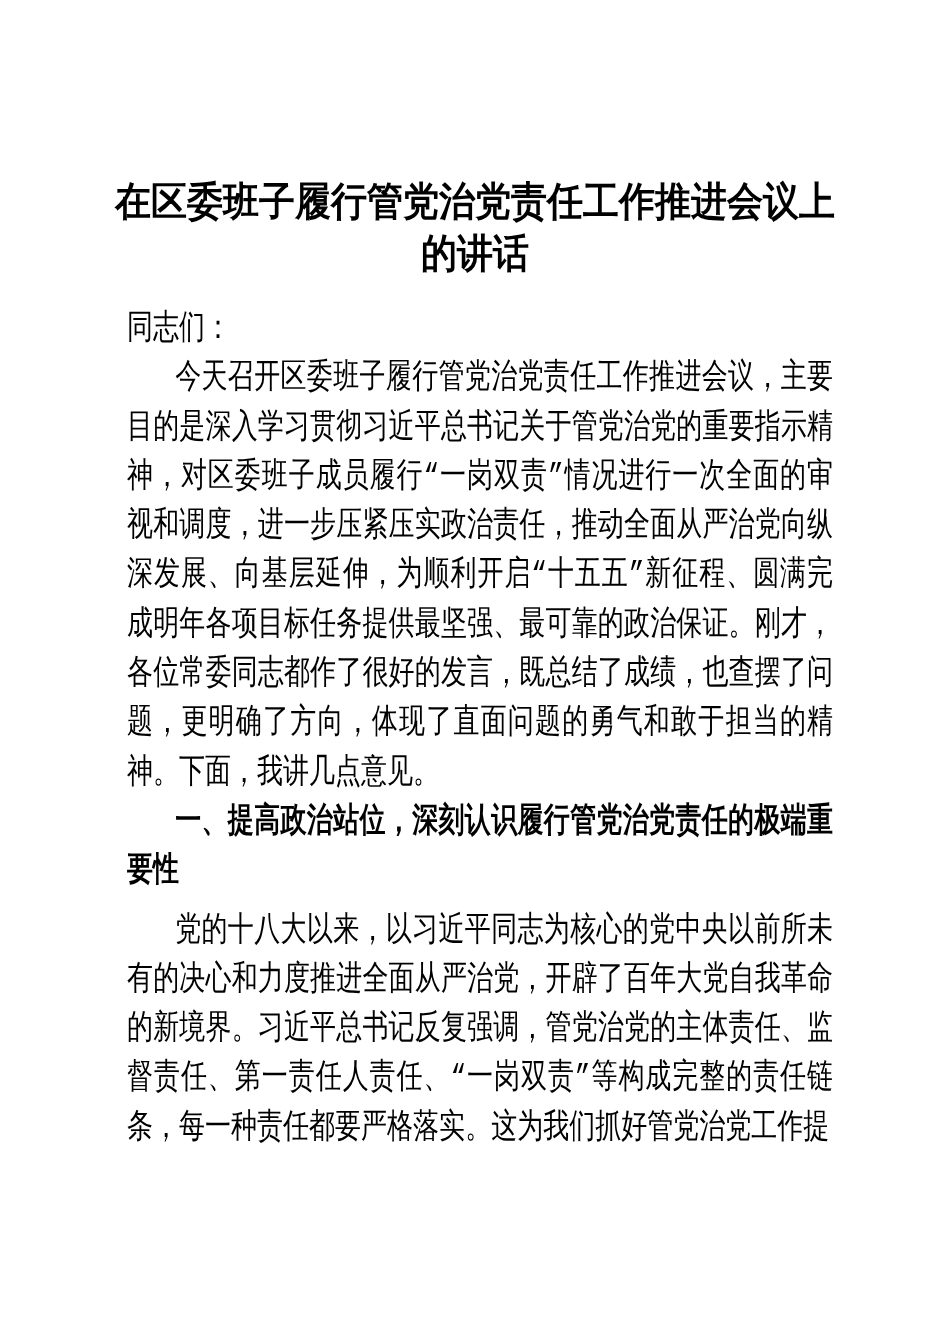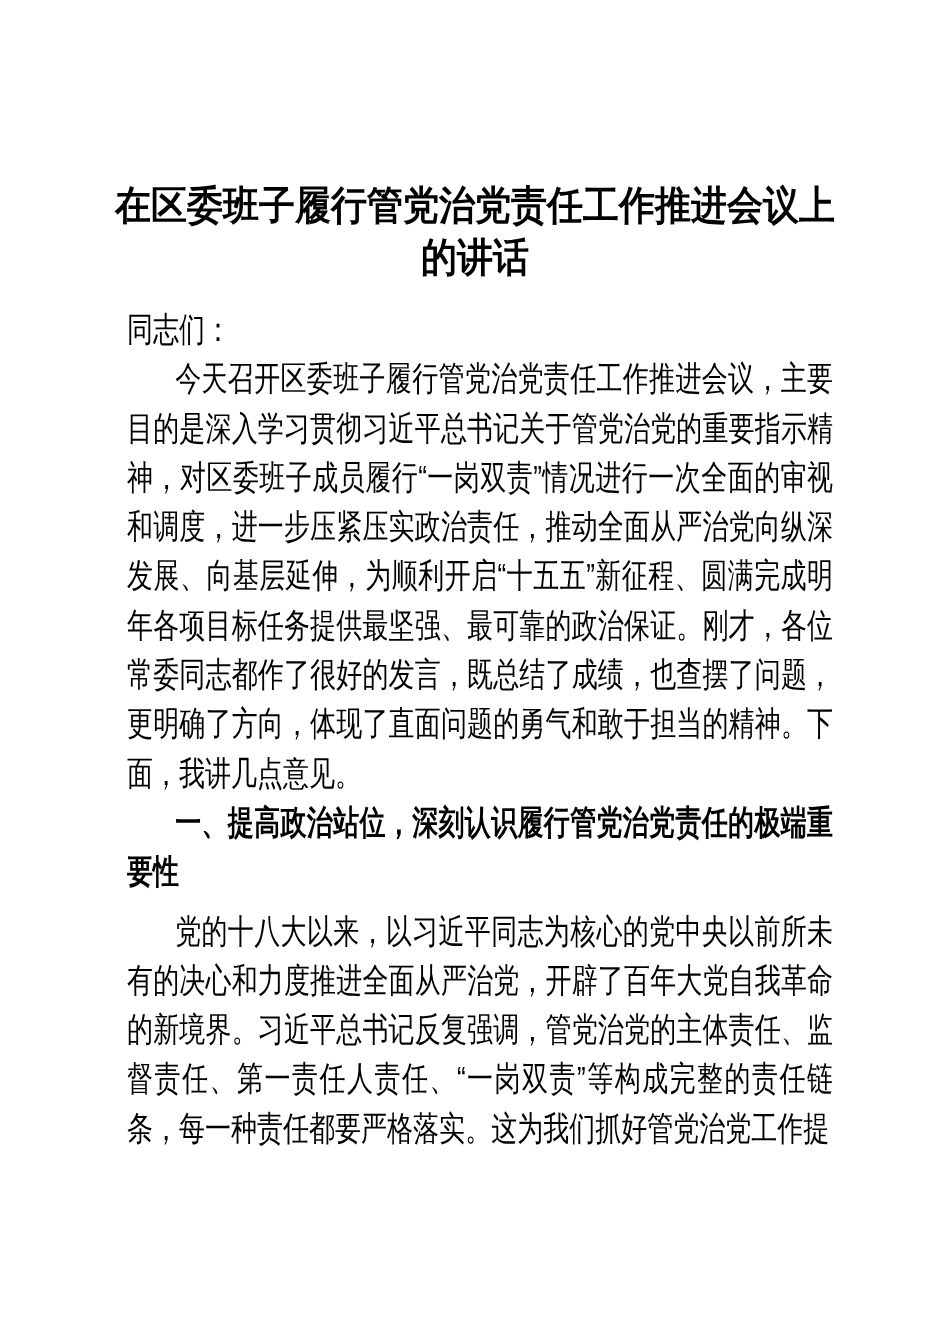--- a/index.html
+++ b/index.html
@@ -10,21 +10,21 @@
     width: 950px;
     height: 1344px;
     background: #ffffff;
   }
   .page {
     position: relative;
     width: 950px;
     height: 1344px;
     background: #ffffff;
     overflow: hidden;
-    font-family: Liberation Sans, sans-serif;
+    font-family: Liberation Mono, monospace;
     color: #000000;
   }
   .doc-title {
     position: absolute;
     top: 179px;
     left: 106px;
     width: 820px;
     margin: 0;
     transform: scaleX(0.9);
     transform-origin: top left;

